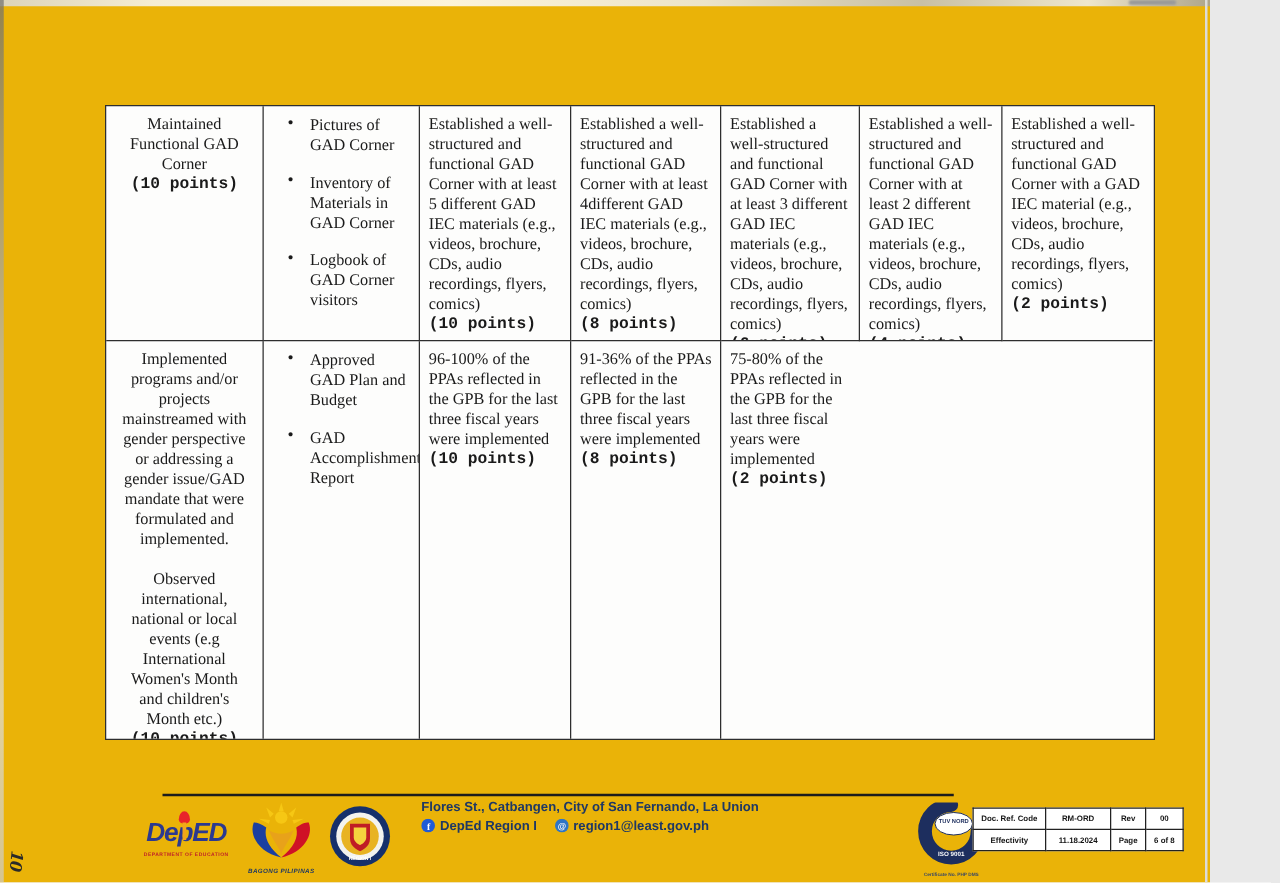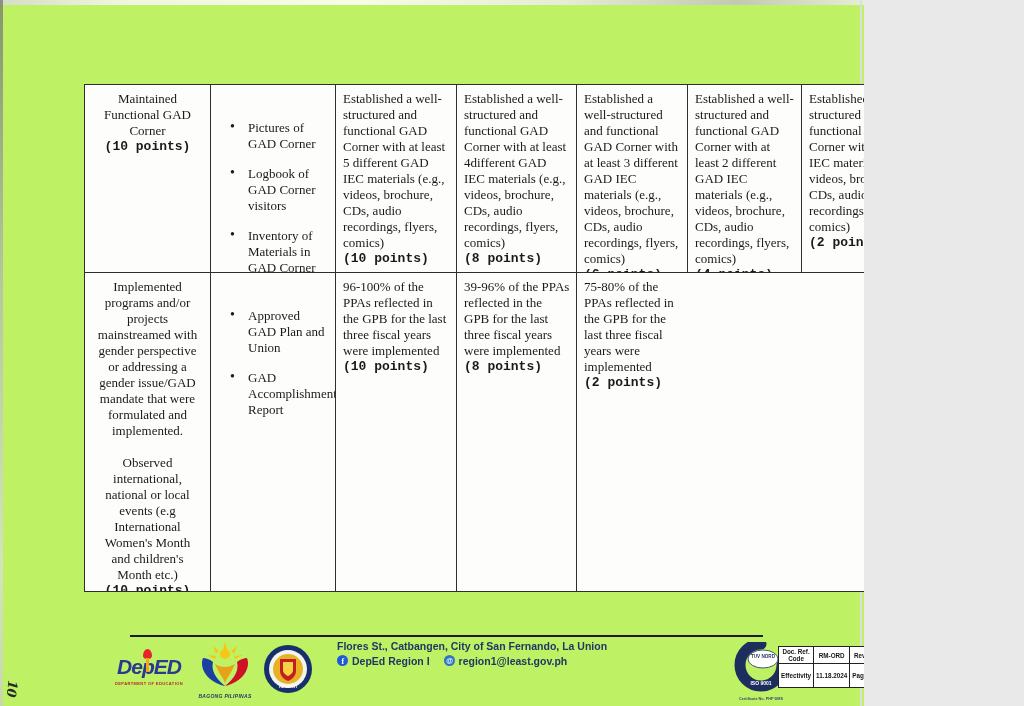--- a/index.html
+++ b/index.html
@@ -1,18 +1,18 @@
 <!DOCTYPE html>
 <html><head>
 <meta charset="utf-8">
 <style>
   * { box-sizing: border-box; margin: 0; padding: 0; }
   html,body { width:1024px; height:706px; }
   body { background:#e9e9e9; font-family:"Liberation Serif", serif; }
-  .page { position:relative; width:864px; height:706px; background:#bef264; overflow:hidden; }
+  .page { position:relative; width:968px; height:706px; background:#eab308; overflow:hidden; }
 
   
   .scan-top { position:absolute; left:0; top:0; width:1024px; height:5px;
     background:linear-gradient(90deg,#d9d9d9 0%,#f7f7f6 12%,#ffffff 35%,#ececea 55%,#c2c2c0 72%,#efefee 85%,#8f8f8d 97%,#cfcfcd 100%); opacity:.85; }
   .scan-left { position:absolute; left:0; top:0; width:3px; height:706px;
     background:linear-gradient(180deg,#6f6f6d,#b5b5b3 40%,#dededc 80%,#cccccb); opacity:.7; }
   .scan-right { position:absolute; right:2px; top:0; width:2px; height:706px; background:#dcdcda; }
   .smudge { position:absolute; left:903px; top:0; width:38px; height:4px; background:#9a9a98; border-radius:2px; filter:blur(1px); }
 
   .handwritten { position:absolute; left:4px; top:681px; font:italic 700 13px "DejaVu Serif", serif;
@@ -22,21 +22,21 @@
   .rubric { position:absolute; left:84px; top:84px; width:840px; border:1.5px solid #2e2e2e; background:#fdfdfc; }
   .trow { display:grid; grid-template-columns:126px 125px 121px 120px 111px 114px 120px; }
   .trow1 .cell { border-bottom:1px solid #2e2e2e; height:188px; }
   .trow2 .cell { height:318px; }
   .cell { border-right:1px solid #2e2e2e; padding:6px 6px 4px 7px;
     font-size:13px; line-height:16px; color:#1a1a1a; overflow:hidden; }
   .cell:last-child { border-right:none; }
   .c-center { text-align:center; padding-left:9px; padding-right:9px; }
   .pts { font-weight:bold;font-family:Liberation Mono, monospace; }
   .crit-p2 { margin-top:16px;text-align:center; }
-  .mov-list { list-style:none; padding:1px 0 0 10px;margin-top:28px; }
+  .mov-list { list-style:none; padding:1px 0 0 10px; }
   .mov-list li { position:relative; padding-left:20px; margin-bottom:14px; }
   .mov-list li::before { content:"\2022"; position:absolute; left:2px; top:-1px; font-size:14px; }
 
   
   .footer-line { position:absolute; left:130px; top:635px; width:633px; height:2px; background:#1c1c1c; }
 
   .deped-logo { position:absolute; left:110px; top:655px; width:78px; text-align:center; }
   .deped-word { position:relative; font:italic 900 21px "Liberation Sans", sans-serif; color:#2b3990; letter-spacing:-1px; }
   .torch-flame { position:absolute; left:33px; top:-6px; width:9px; height:10px; background:#e8232a;
     border-radius:50% 50% 50% 50% / 65% 65% 35% 35%; }
@@ -75,22 +75,22 @@
   <div class="rubric">
 
     <div class="trow trow1">
       <div class="cell c-center">
         <div>Maintained Functional GAD Corner</div>
         <div class="pts">(10 points)</div>
       </div>
       <div class="cell">
         <ul class="mov-list">
           <li>Pictures of GAD Corner</li>
+          <li>Inventory of Materials in GAD Corner</li>
           <li>Logbook of GAD Corner visitors</li>
-          <li>Inventory of Materials in GAD Corner</li>
         </ul>
       </div>
       <div class="cell">
         <span>Established a well-structured and functional GAD Corner with at least 5 different GAD IEC materials (e.g., videos, brochure, CDs, audio recordings, flyers, comics)</span>
         <div class="pts">(10 points)</div>
       </div>
       <div class="cell">
         <span>Established a well-structured and functional GAD Corner with at least 4different GAD IEC materials (e.g., videos, brochure, CDs, audio recordings, flyers, comics)</span>
         <div class="pts">(8 points)</div>
       </div>
@@ -109,30 +109,30 @@
     </div>
 
     <div class="trow trow2">
       <div class="cell c-center">
         <div>Implemented programs and/or projects mainstreamed with gender perspective or addressing a gender issue/GAD mandate that were formulated and implemented.</div>
         <div class="crit-p2">Observed international, national or local events (e.g International Women's Month and children's Month etc.)</div>
         <div class="pts">(10 points)</div>
       </div>
       <div class="cell">
         <ul class="mov-list">
-          <li>Approved GAD Plan and Union</li>
+          <li>Approved GAD Plan and Budget</li>
           <li>GAD Accomplishment Report</li>
         </ul>
       </div>
       <div class="cell">
         <span>96-100% of the PPAs reflected in the GPB for the last three fiscal years were implemented</span>
         <div class="pts">(10 points)</div>
       </div>
       <div class="cell">
-        <span>39-96% of the PPAs reflected in the GPB for the last three fiscal years were implemented</span>
+        <span>91-36% of the PPAs reflected in the GPB for the last three fiscal years were implemented</span>
         <div class="pts">(8 points)</div>
       </div>
       <div class="cell">
         <span>75-80% of the PPAs reflected in the GPB for the last three fiscal years were implemented</span>
         <div class="pts">(2 points)</div>
       </div>
     </div>
   </div>
 
   <div class="footer-line"></div>

